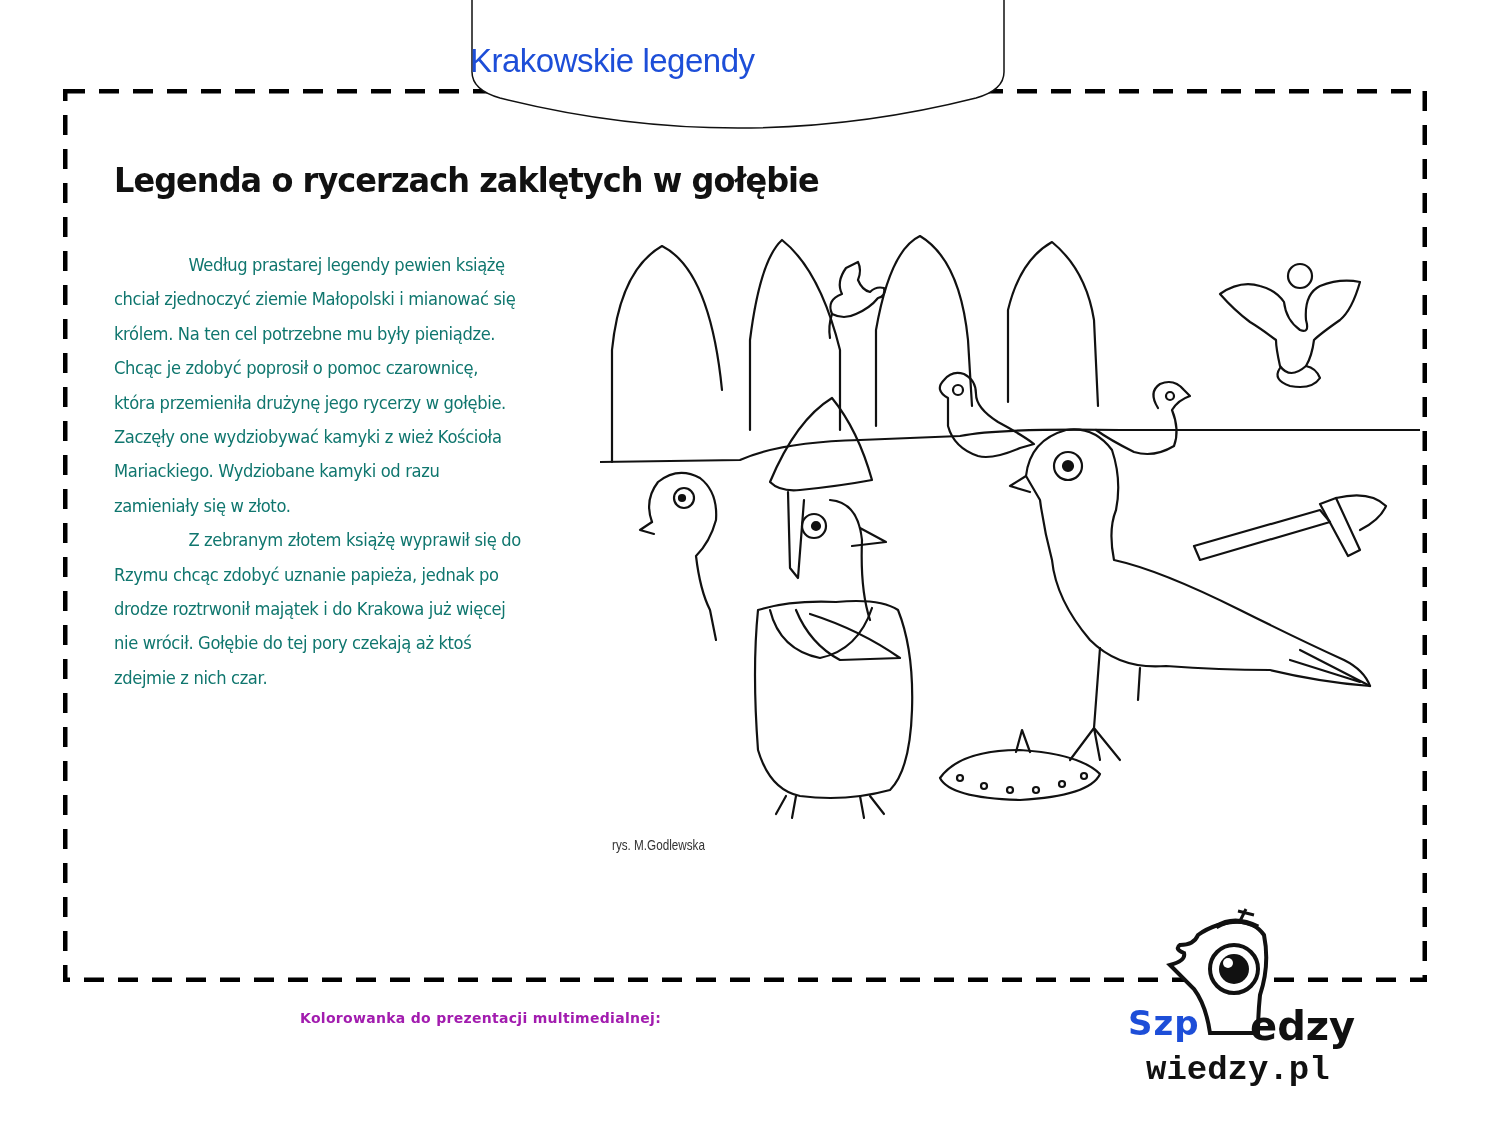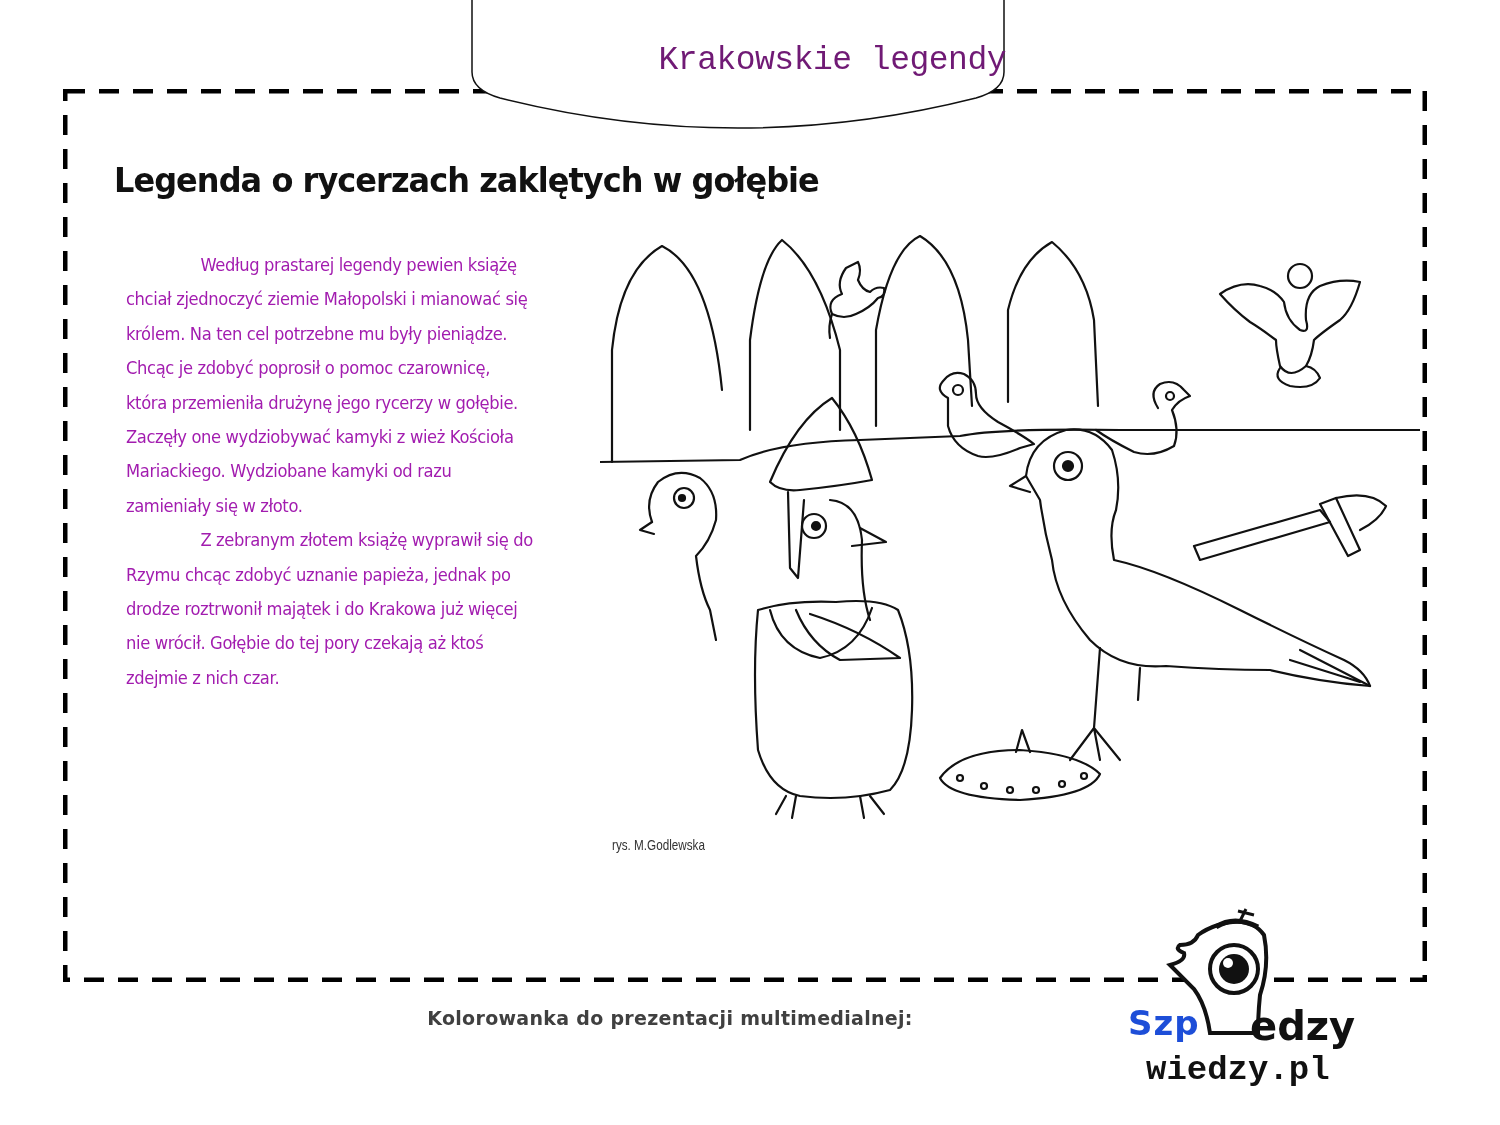--- a/index.html
+++ b/index.html
@@ -3,37 +3,37 @@
 <meta charset="utf-8">
 <style>
   html, body { margin:0; padding:0; background:#ffffff; }
   body { width:1500px; height:1125px; position:relative; overflow:hidden; font-family:"DejaVu Sans", sans-serif; color:#000; }
 
   .frame { position:absolute; left:63px; top:89px; width:1364px; height:893px; }
   .frame svg { position:absolute; left:0; top:0; }
 
   .header-tab { position:absolute; left:470px; top:-2px; width:536px; height:136px; }
   .header-tab svg { position:absolute; left:0; top:0; }
-  .header-title { position:absolute; left:0; top:44px; width:536px; text-align:right;
-    font-family:Liberation Mono, monospace; font-size:33px; letter-spacing:-0.5px; color:#701a75; }
+  .header-title { position:absolute; left:0; top:44px; width:536px; text-align:left;
+    font-family:Liberation Sans, sans-serif; font-size:33px; letter-spacing:-0.5px; color:#1d4ed8; }
 
   .doc-title { position:absolute; left:114px; top:160px; font-family:"DejaVu Sans", sans-serif;
     font-size:34px; font-weight:bold; letter-spacing:-1px; color:#111; transform:scaleX(0.94); transform-origin:left top; }
 
-  .story { position:absolute; left:126px; top:248px; width:470px; font-family:"DejaVu Sans", sans-serif;
-    font-size:17.6px; line-height:34.4px; color:#a21caf; letter-spacing:-0.4px; }
+  .story { position:absolute; left:114px; top:248px; width:470px; font-family:"DejaVu Sans", sans-serif;
+    font-size:17.6px; line-height:34.4px; color:#0f766e; letter-spacing:-0.4px; }
   .story .line { display:block; white-space:nowrap; transform:scaleX(0.93); transform-origin:left center; }
   .story .indent { padding-left:80px; }
 
   .illustration { position:absolute; left:600px; top:230px; width:820px; height:640px; }
   .signature { position:absolute; left:612px; top:836px; font-family:"Liberation Sans Narrow","Liberation Sans", sans-serif;
     font-size:15px; color:#333; transform:scaleX(0.78); transform-origin:left top; }
 
-  .footer-note { position:absolute; left:300px; top:1002px; width:740px; text-align:center;
-    font-family:"DejaVu Sans", sans-serif; font-weight:bold; font-size:19px; line-height:32px; color:#404040; letter-spacing:0.3px; }
+  .footer-note { position:absolute; left:300px; top:1002px; width:740px; 
+    font-family:"DejaVu Sans", sans-serif; font-weight:bold; font-size:14px; line-height:32px; color:#a21caf; letter-spacing:0.3px; }
 
   .logo { position:absolute; left:1110px; top:905px; width:240px; height:200px; }
   .logo-text1 { position:absolute; left:18px; top:98px; font-family:"DejaVu Sans", sans-serif; font-weight:bold; font-size:34px; color:#1d4ed8; letter-spacing:1px; }
   .logo-text1b { position:absolute; left:140px; top:98px; font-family:"DejaVu Sans", sans-serif; font-weight:bold; font-size:40px; color:#111; }
   .logo-text2 { position:absolute; left:36px; top:146px; font-family:Liberation Mono, monospace; font-weight:bold; font-size:34px; color:#111; }
 </style>
 </head>
 <body>
 
 <div class="frame">

